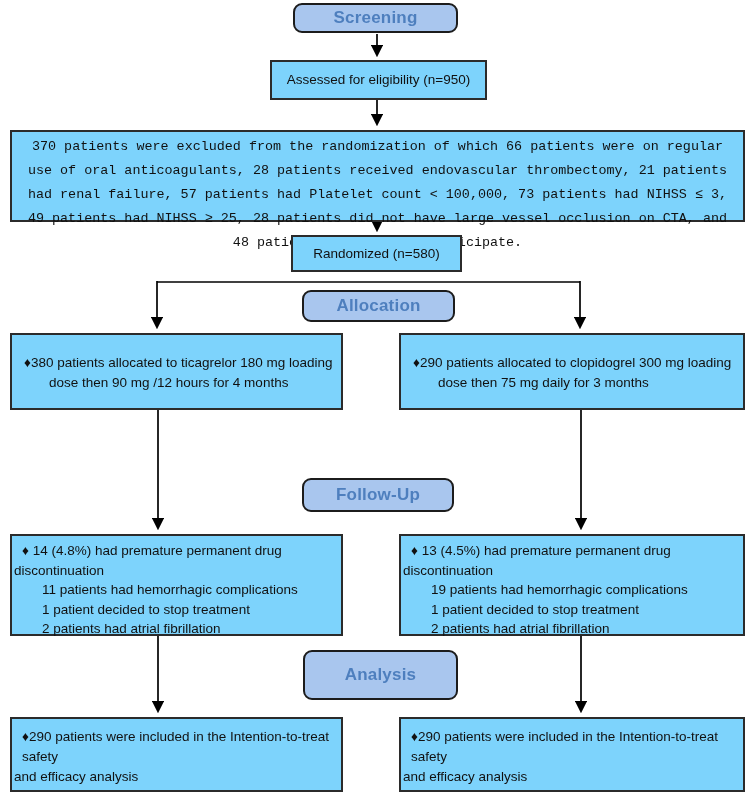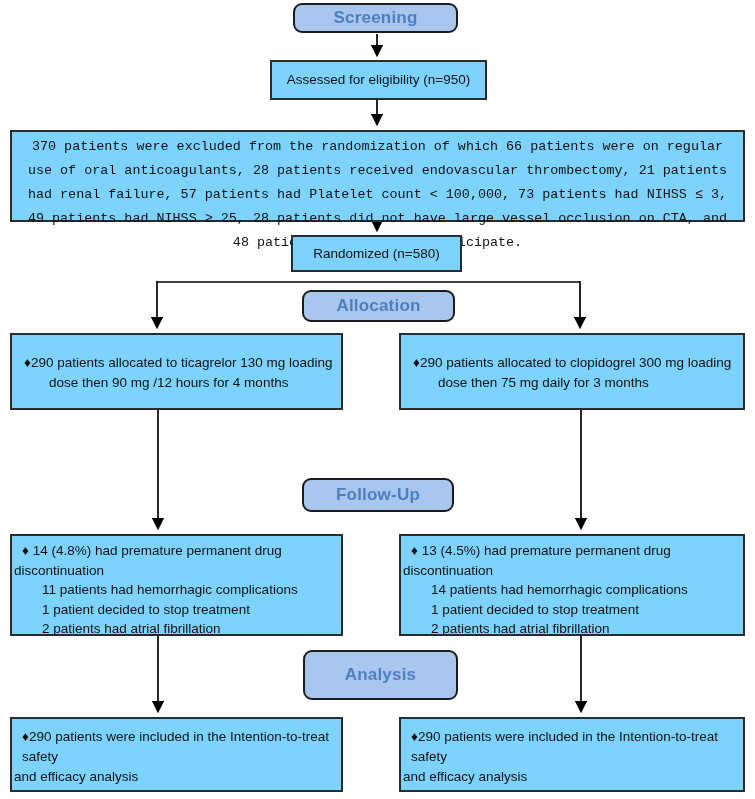--- a/index.html
+++ b/index.html
@@ -87,21 +87,21 @@
 
   <div id="box-assessed" class="wbox center-text">Assessed for eligibility (n=950)</div>
 
   <div id="box-excluded" class="wbox">370 patients were excluded from the randomization of which 66 patients were on regular use of oral anticoagulants, 28 patients received endovascular thrombectomy, 21 patients had renal failure, 57 patients had Platelet count &lt; 100,000, 73 patients had NIHSS ≤ 3, 49 patients had NIHSS ≥ 25, 28 patients did not have large vessel occlusion on CTA, and 48 patients declined to participate.</div>
 
   <div id="box-randomized" class="wbox center-text">Randomized (n=580)</div>
 
   <div id="stage-allocation" class="stage">Allocation</div>
 
   <div id="box-alloc-left" class="wbox alloc-body">
-    <div class="l1">♦290 patients allocated to ticagrelor 130 mg loading</div>
+    <div class="l1">♦380 patients allocated to ticagrelor 180 mg loading</div>
     <div class="l2">dose then 90 mg /12 hours for 4 months</div>
   </div>
 
   <div id="box-alloc-right" class="wbox alloc-body">
     <div class="l1">♦290 patients allocated to clopidogrel 300 mg loading</div>
     <div class="l2">dose then 75 mg daily for 3 months</div>
   </div>
 
   <div id="stage-followup" class="stage">Follow-Up</div>
 
@@ -109,21 +109,21 @@
     <div class="l1">♦ 14 (4.8%) had premature permanent drug</div>
     <div class="l2">discontinuation</div>
     <div class="sub">11 patients had hemorrhagic complications</div>
     <div class="sub">1 patient decided to stop treatment</div>
     <div class="sub">2 patients had atrial fibrillation</div>
   </div>
 
   <div id="box-fu-right" class="wbox fu-body">
     <div class="l1">♦ 13 (4.5%) had premature permanent drug</div>
     <div class="l2">discontinuation</div>
-    <div class="sub">14 patients had hemorrhagic complications</div>
+    <div class="sub">19 patients had hemorrhagic complications</div>
     <div class="sub">1 patient decided to stop treatment</div>
     <div class="sub">2 patients had atrial fibrillation</div>
   </div>
 
   <div id="stage-analysis" class="stage">Analysis</div>
 
   <div id="box-an-left" class="wbox an-body">
     <div class="l1">♦290 patients were included in the Intention-to-treat safety</div>
     <div class="l2">and efficacy analysis</div>
   </div>

